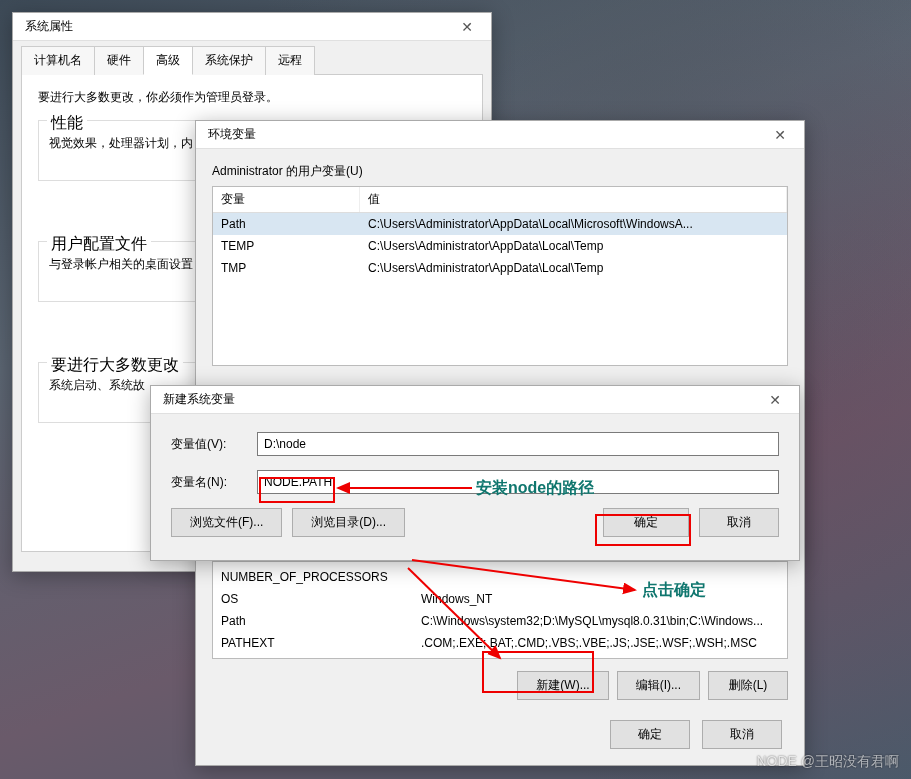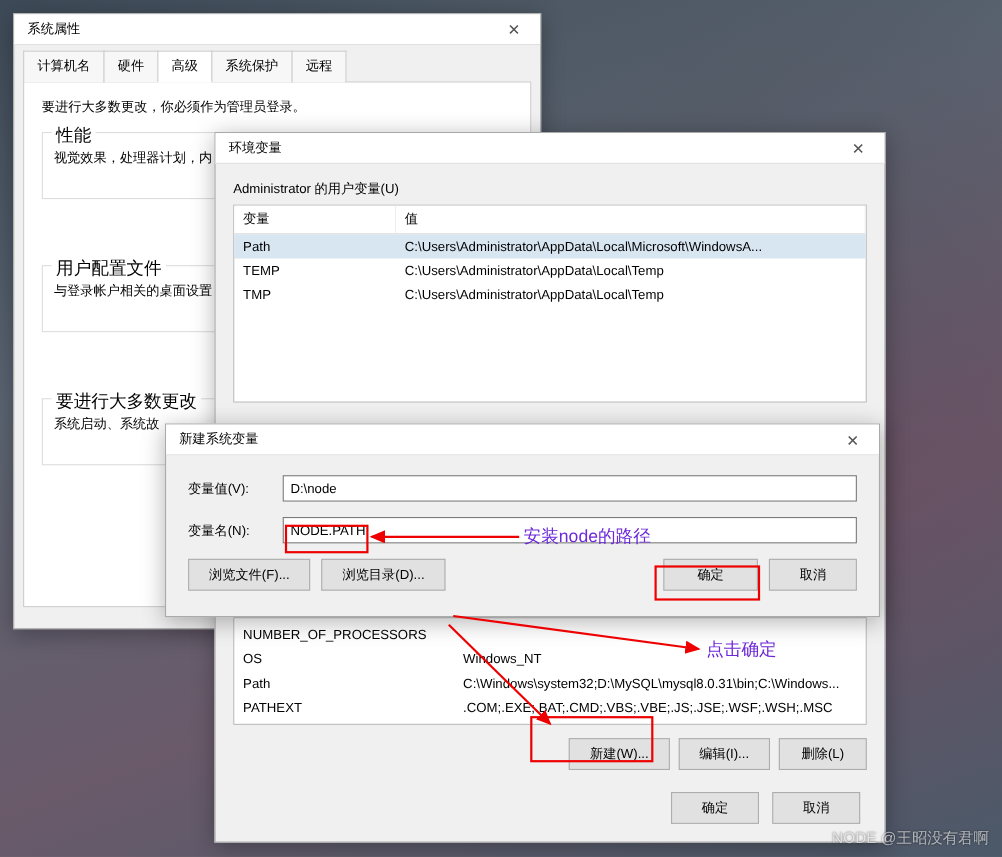--- a/index.html
+++ b/index.html
@@ -72,21 +72,21 @@
 .nv-lbl { width:86px; font-size:12px;}
 .nv-input {
   flex:1; height:24px; border:1px solid #7a7a7a; padding:2px 6px;
   font-family:inherit; font-size:12px; background:#fff;
 }
 .nv-btns { display:flex; justify-content:space-between; align-items:center;}
 .nv-btns-left { display:flex; gap:10px;}
 .nv-btns-right { display:flex; gap:10px;}
 
 .ann-box { position:absolute; border:2px solid #e00; pointer-events:none;}
-.ann-text { position:absolute; color:#6d28d9; font-size:16px; font-weight:400; pointer-events:none;}
+.ann-text { position:absolute; color:#0f766e; font-size:16px; font-weight:700; pointer-events:none;}
 svg.arrow { position:absolute; pointer-events:none; }
 .watermark { position:absolute; right:12px; bottom:8px; color:#e5e5e5; font-size:14px; opacity:.65; text-shadow:0 0 2px #000;}
 .final-row { position:absolute; right:22px; bottom:16px; display:flex; gap:12px;}
 </style>
 </head>
 <body>
 <div class="bg-fill"></div>
 
 <div id="dlg-sysprop" class="dialog">
   <div class="title-bar">

